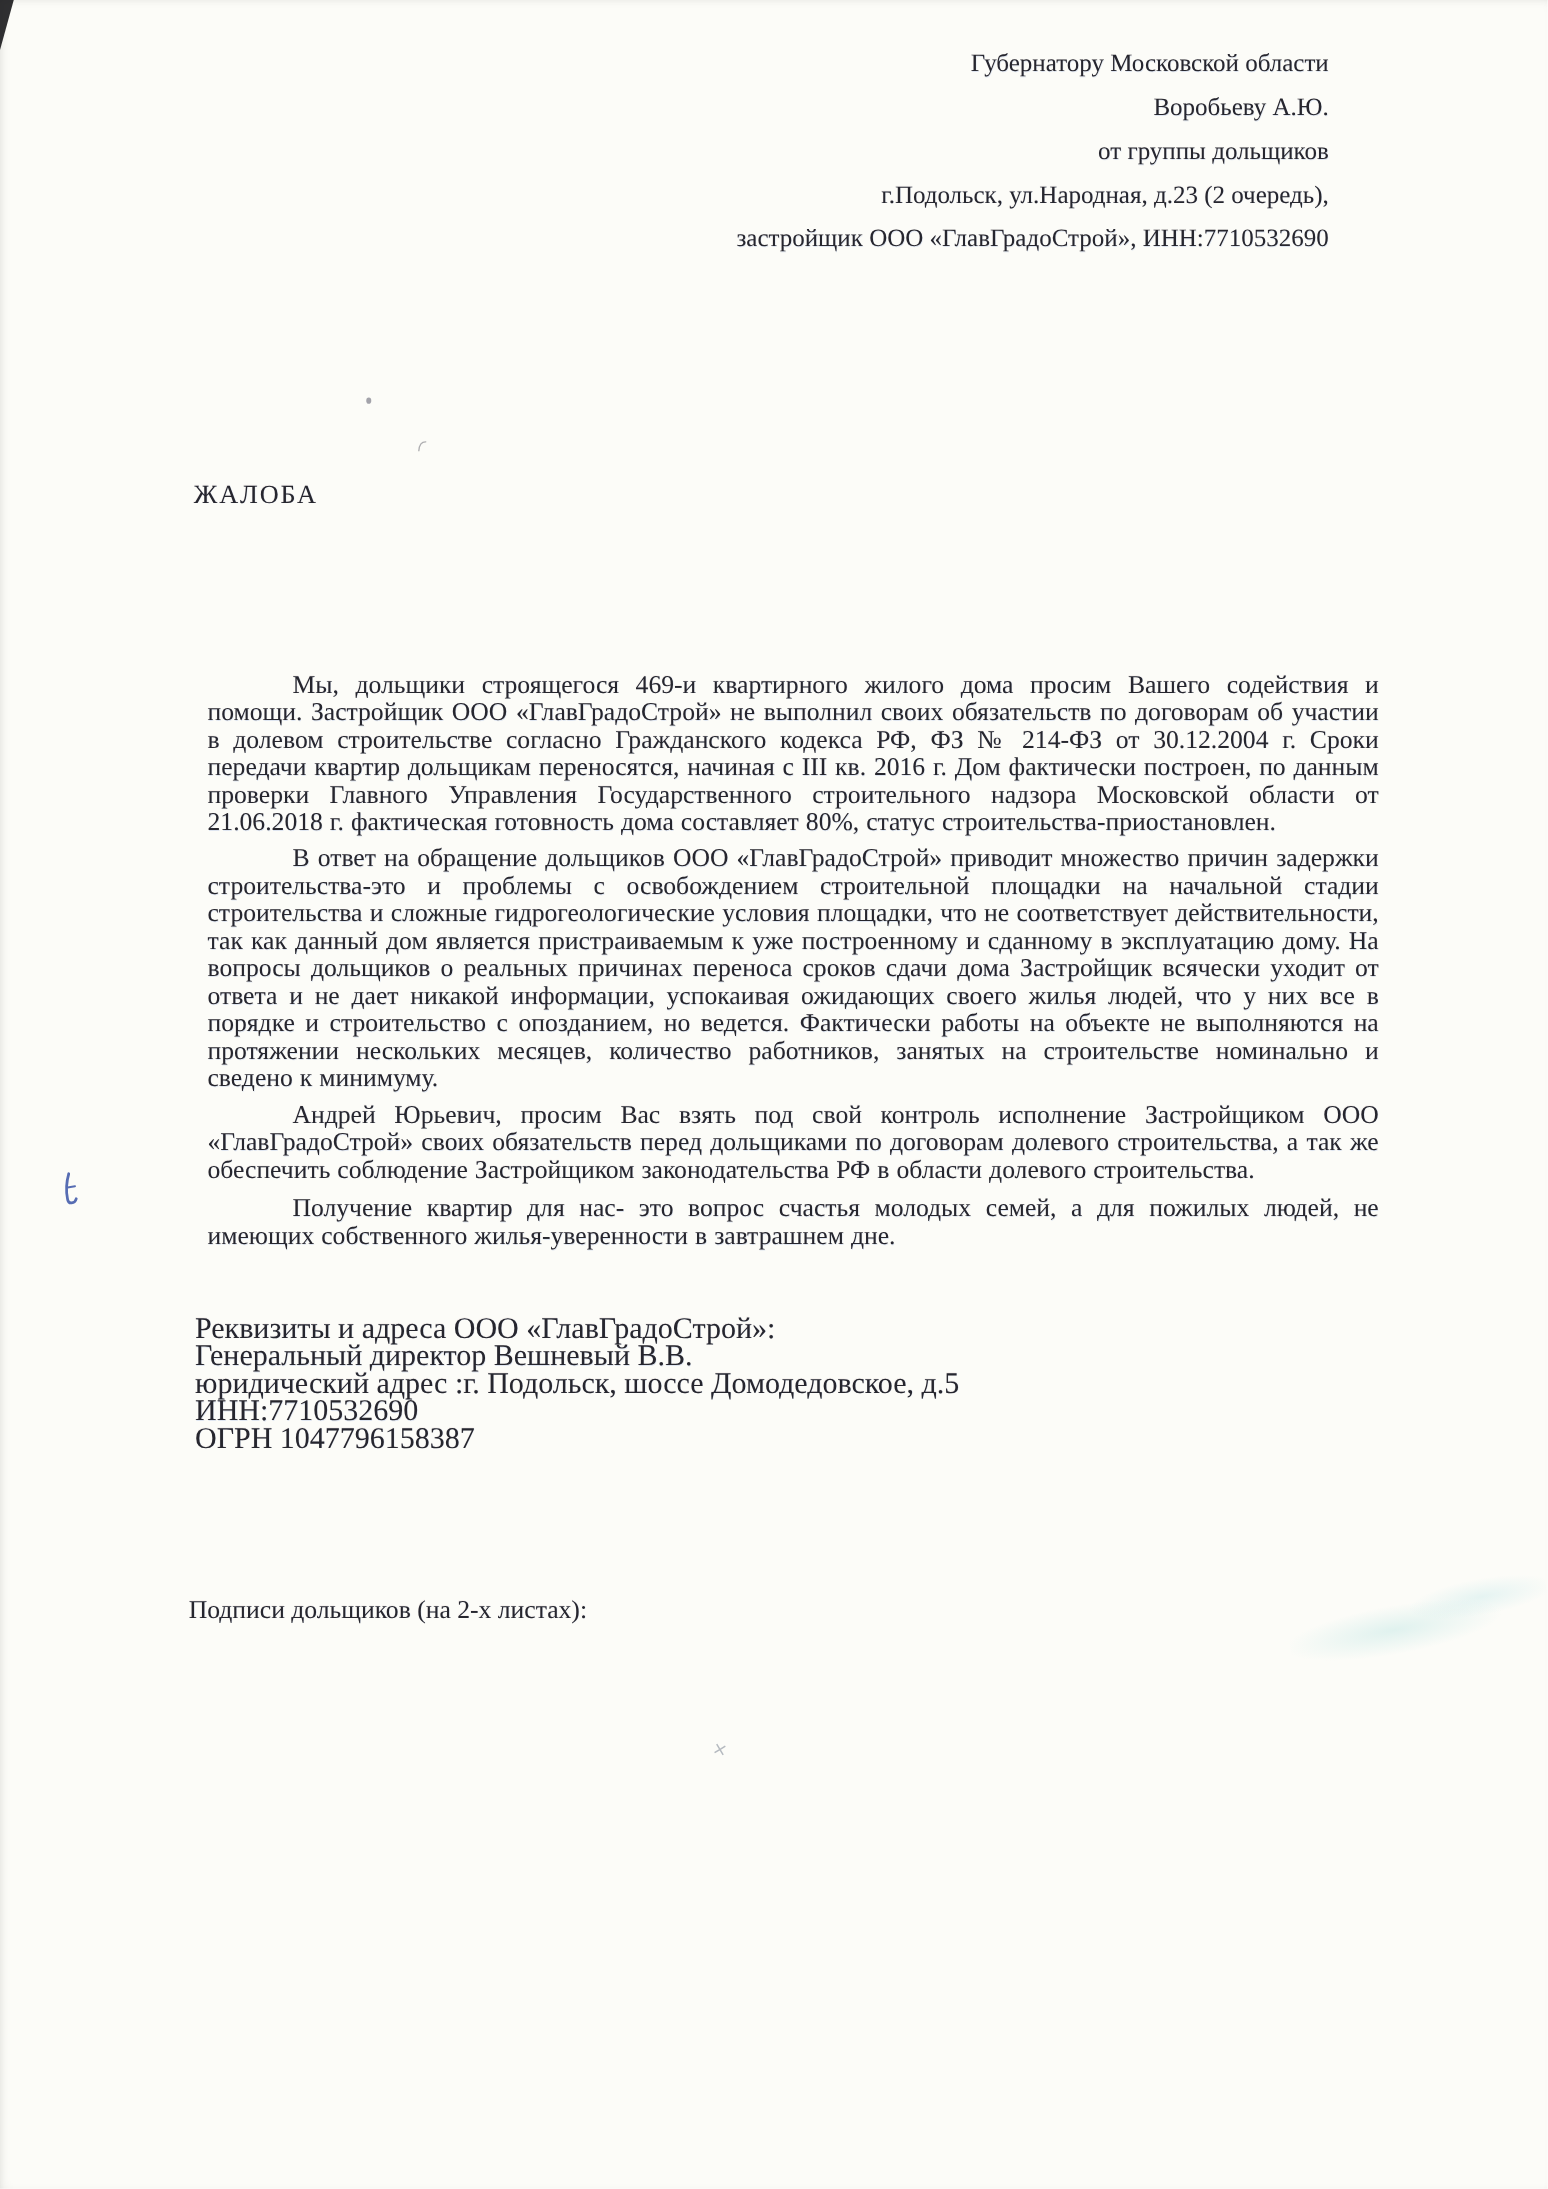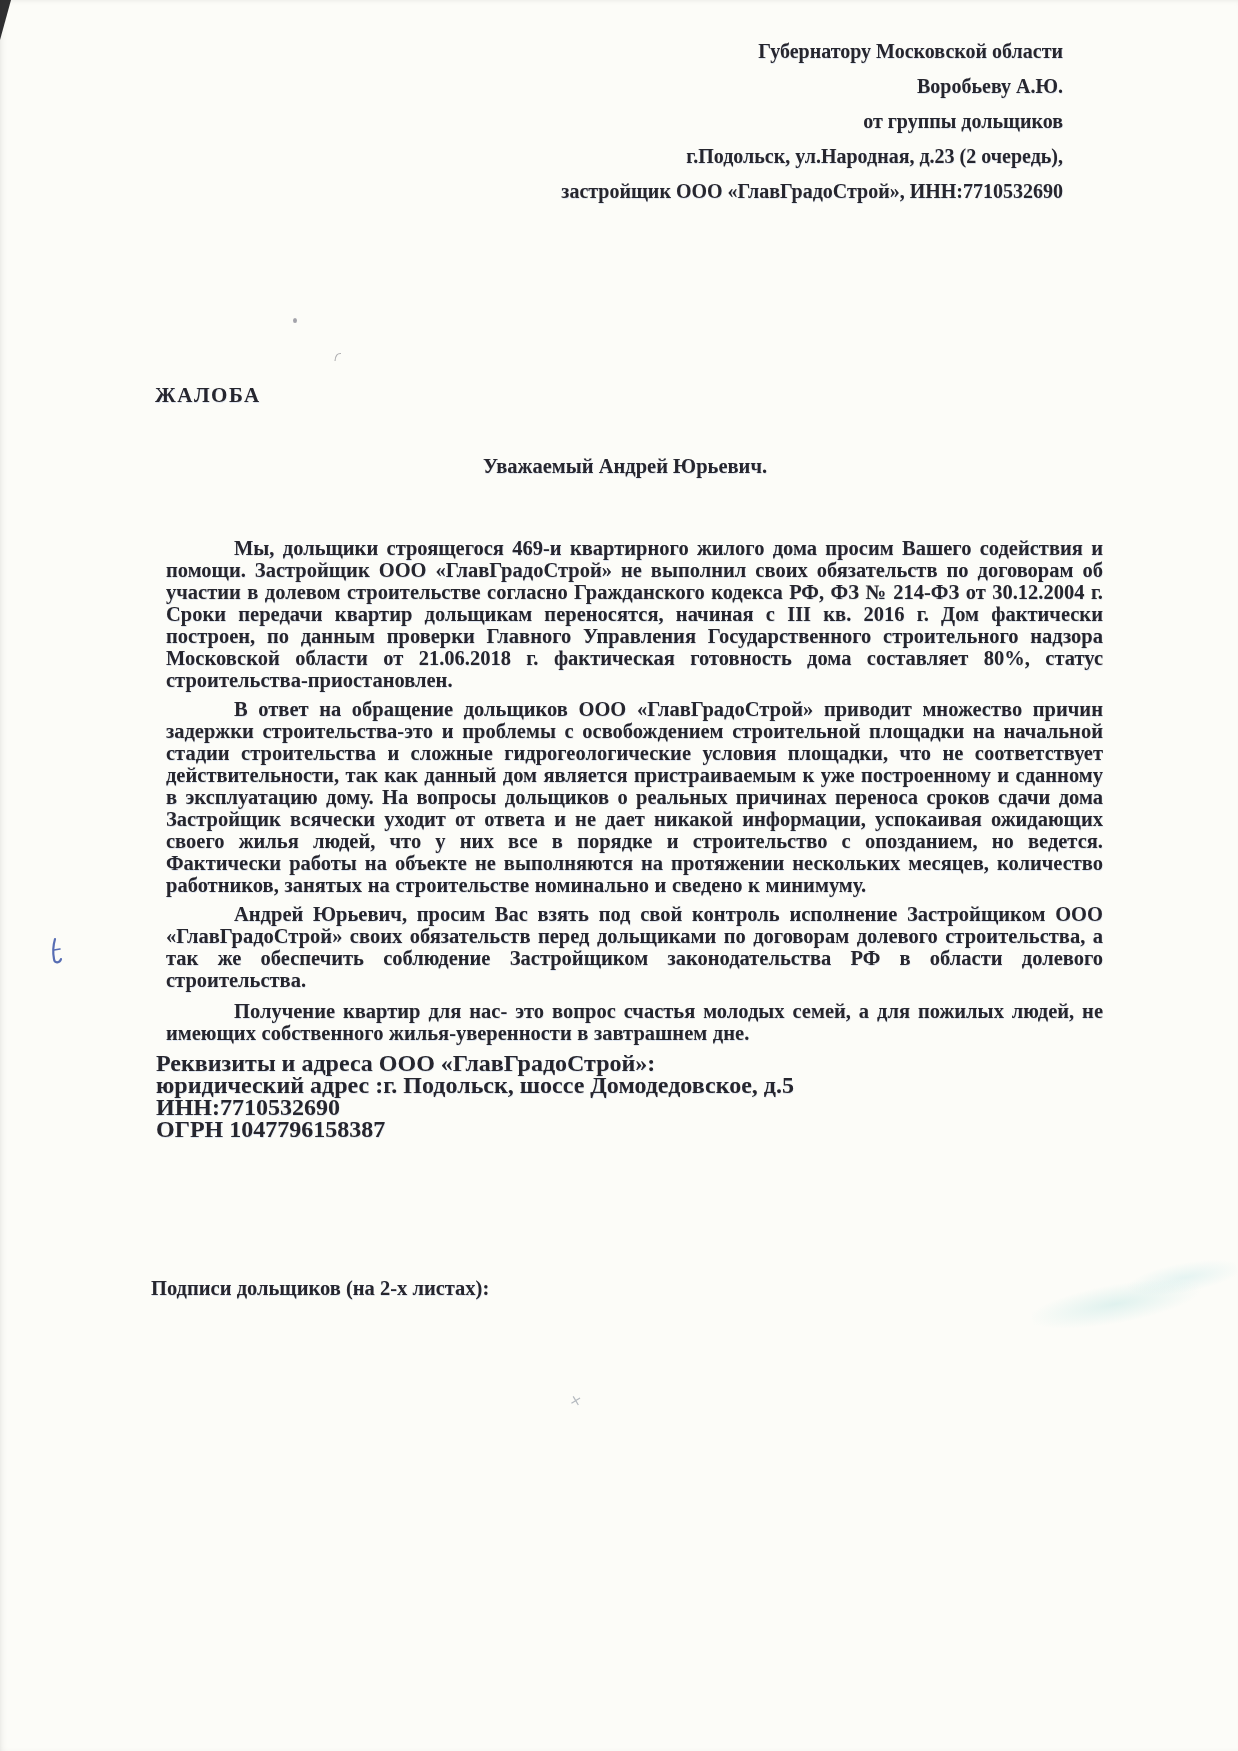--- a/index.html
+++ b/index.html
@@ -15,21 +15,20 @@
     font-family:"Liberation Serif","DejaVu Serif",serif;
   }
   .page{
     position:relative;width:1238px;height:1751px;
     background:var(--paper);
     color:var(--ink);
     box-shadow:inset 4px 0 10px -6px rgba(0,0,0,.18), inset 0 4px 10px -7px rgba(0,0,0,.12);
   }
   .txt{
     text-shadow:0.4px 0.6px 0 rgba(70,110,200,.16), -0.3px -0.2px 0 rgba(150,80,80,.07);
-    font-weight:bold;
   }
   .header-block{
     position:absolute;top:34px;right:175px;width:760px;
     text-align:right;font-size:20px;line-height:35px;white-space:nowrap;
   }
   .doc-title{
     position:absolute;top:383px;left:155px;width:970px;
     text-align:left;font-size:21px;letter-spacing:1.5px;
   }
   .salutation{
@@ -101,31 +100,31 @@
   <div class="header-block txt">
     <div>Губернатору Московской области</div>
     <div>Воробьеву А.Ю.</div>
     <div>от группы дольщиков</div>
     <div>г.Подольск, ул.Народная, д.23 (2 очередь),</div>
     <div>застройщик ООО «ГлавГрадоСтрой», ИНН:7710532690</div>
   </div>
 
   <div class="doc-title txt">ЖАЛОБА</div>
 
-  <div class="salutation txt">Уважаемый Андрей Юрьевич.</div>
 
   <div class="body-block txt">
     <p>Мы, дольщики строящегося 469-и квартирного жилого дома просим Вашего содействия и помощи. Застройщик ООО «ГлавГрадоСтрой» не выполнил своих обязательств по договорам об участии в долевом строительстве  согласно Гражданского кодекса РФ, ФЗ № 214-ФЗ от 30.12.2004 г. Сроки передачи квартир дольщикам  переносятся, начиная с III кв. 2016 г. Дом фактически построен, по данным  проверки Главного Управления Государственного строительного надзора Московской области от 21.06.2018 г. фактическая готовность дома составляет 80%, статус строительства-приостановлен.</p>
     <p>В ответ на  обращение дольщиков  ООО «ГлавГрадоСтрой» приводит множество причин задержки строительства-это и проблемы с освобождением строительной площадки на начальной стадии строительства и сложные гидрогеологические условия площадки, что не соответствует действительности, так как данный дом является пристраиваемым к уже построенному и сданному в эксплуатацию дому. На вопросы дольщиков о реальных причинах переноса сроков сдачи дома Застройщик всячески уходит от ответа и не дает никакой информации, успокаивая ожидающих своего жилья людей, что у них все в порядке и строительство с опозданием, но ведется. Фактически работы на объекте не выполняются на протяжении нескольких месяцев, количество работников, занятых на строительстве номинально и сведено к минимуму.</p>
     <p>Андрей Юрьевич, просим Вас взять под свой контроль исполнение Застройщиком  ООО «ГлавГрадоСтрой» своих обязательств перед дольщиками по договорам долевого строительства, а так же обеспечить соблюдение Застройщиком законодательства РФ в области долевого строительства.</p>
     <p class="gap-lg">Получение квартир для нас- это вопрос счастья молодых семей, а для пожилых людей, не имеющих собственного жилья-уверенности в завтрашнем  дне.</p>
   </div>
 
   <div class="requisites-block txt">
     <div>Реквизиты и адреса ООО «ГлавГрадоСтрой»:</div>
+    <div>Генеральный директор Вешневый В.В.</div>
     <div>юридический адрес :г. Подольск, шоссе Домодедовское, д.5</div>
     <div>ИНН:7710532690</div>
     <div>ОГРН 1047796158387</div>
   </div>
 
   <div class="signatures-line txt">Подписи дольщиков (на 2-х листах):</div>
 
 </div>
 
 </body></html>

